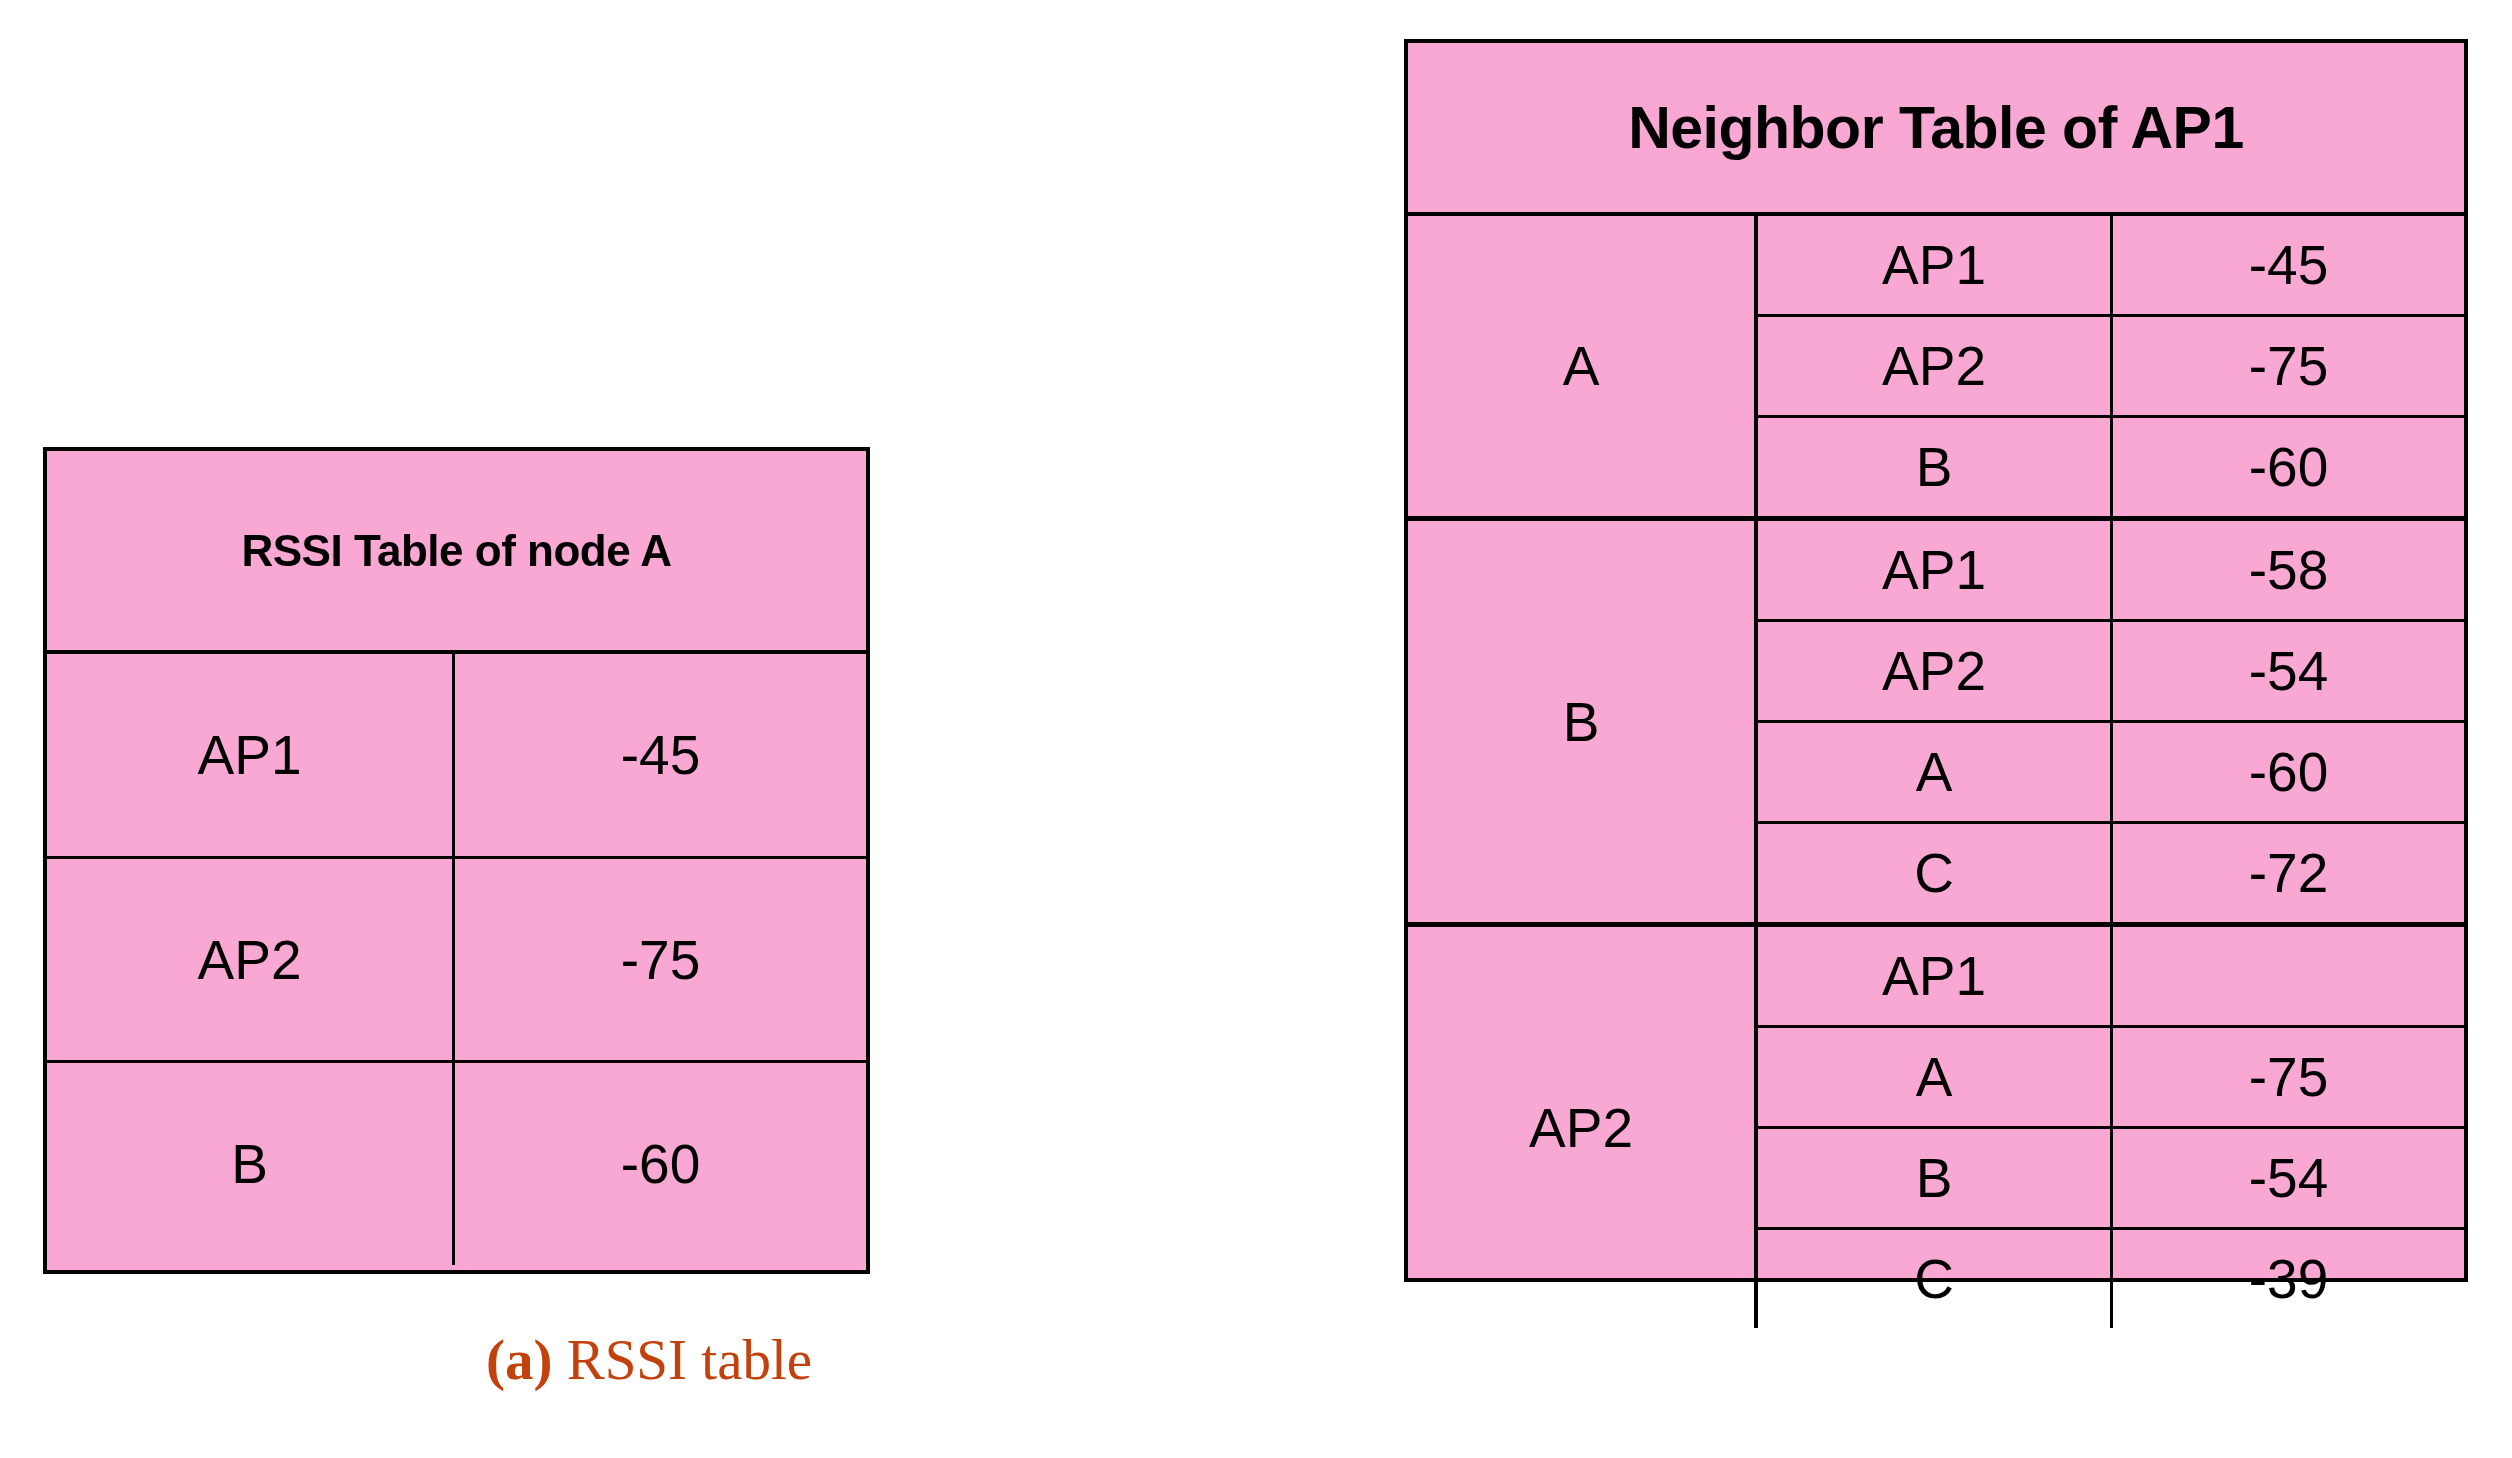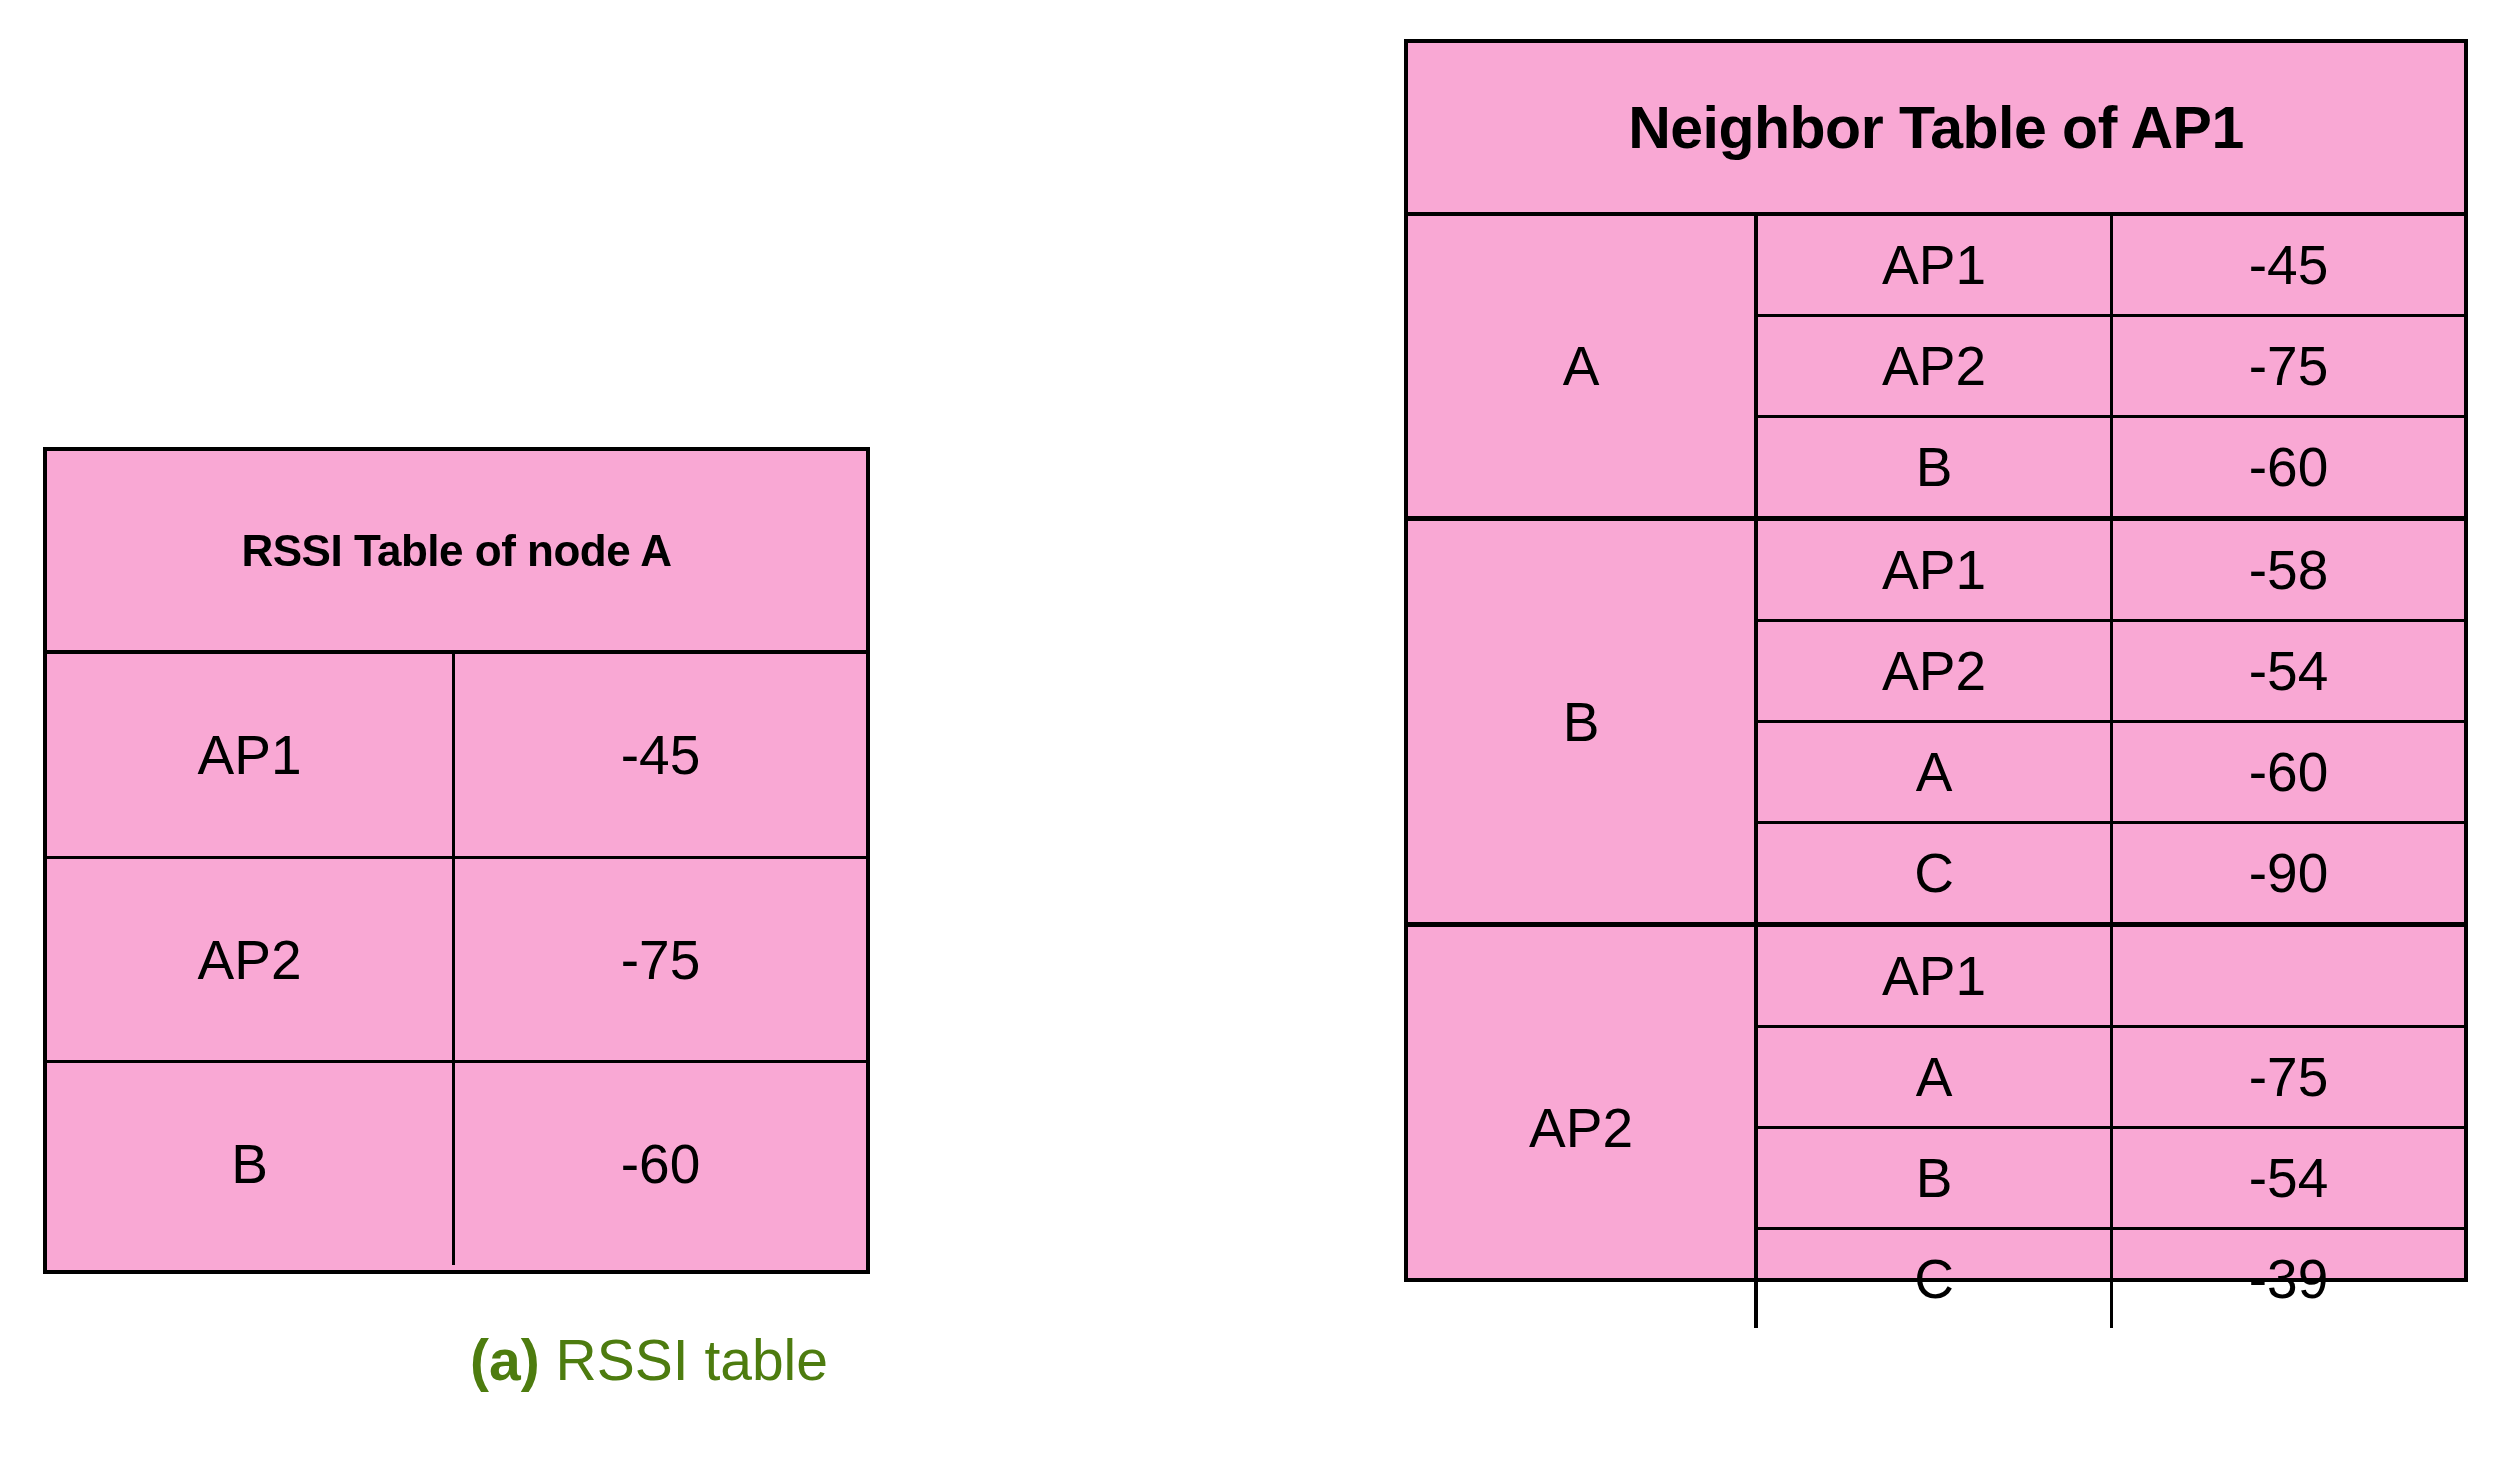--- a/index.html
+++ b/index.html
@@ -139,23 +139,23 @@
     width: 355px;
     border-right: 3.8px solid #000000;
   }
   .nb-cell.rssi {
     flex: 1 1 auto;
   }
 
   
   .caption {
     position: absolute;
-    font-family: Liberation Sans, sans-serif;
+    font-family: Liberation Serif, serif;
     font-size: 57px;
-    color: #4d7c0f;
+    color: #c2410c;
     white-space: nowrap;
   }
   .caption .marker { font-weight: bold; }
   #caption-a { left: 284px; top: 1327px; width: 730px; text-align: center; }
   #caption-b { left: 1488px; top: 1327px; width: 910px; text-align: center; }
 </style>
 </head>
 <body>
 
 <div class="figure-root">
@@ -214,21 +214,21 @@
           <div class="nb-row">
             <div class="nb-cell name">AP2</div>
             <div class="nb-cell rssi">-54</div>
           </div>
           <div class="nb-row">
             <div class="nb-cell name">A</div>
             <div class="nb-cell rssi">-60</div>
           </div>
           <div class="nb-row">
             <div class="nb-cell name">C</div>
-            <div class="nb-cell rssi">-90</div>
+            <div class="nb-cell rssi">-72</div>
           </div>
         </div>
       </div>
 
       <div class="nb-group">
         <div class="nb-group-label">AP2</div>
         <div class="nb-rows">
           <div class="nb-row">
             <div class="nb-cell name">AP1</div>
           </div>

